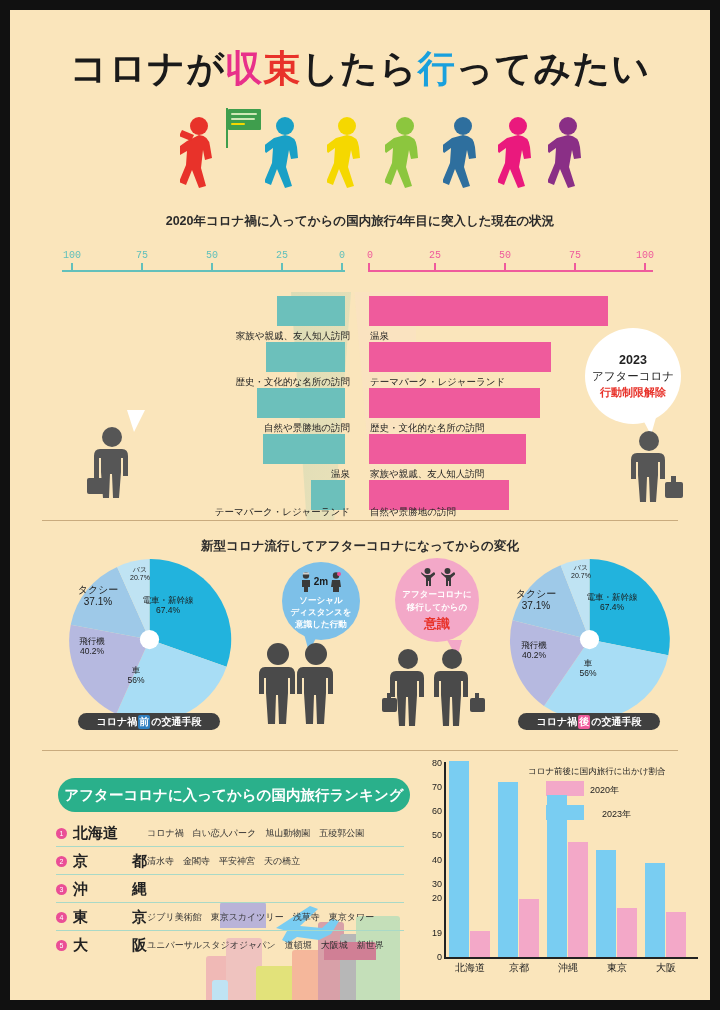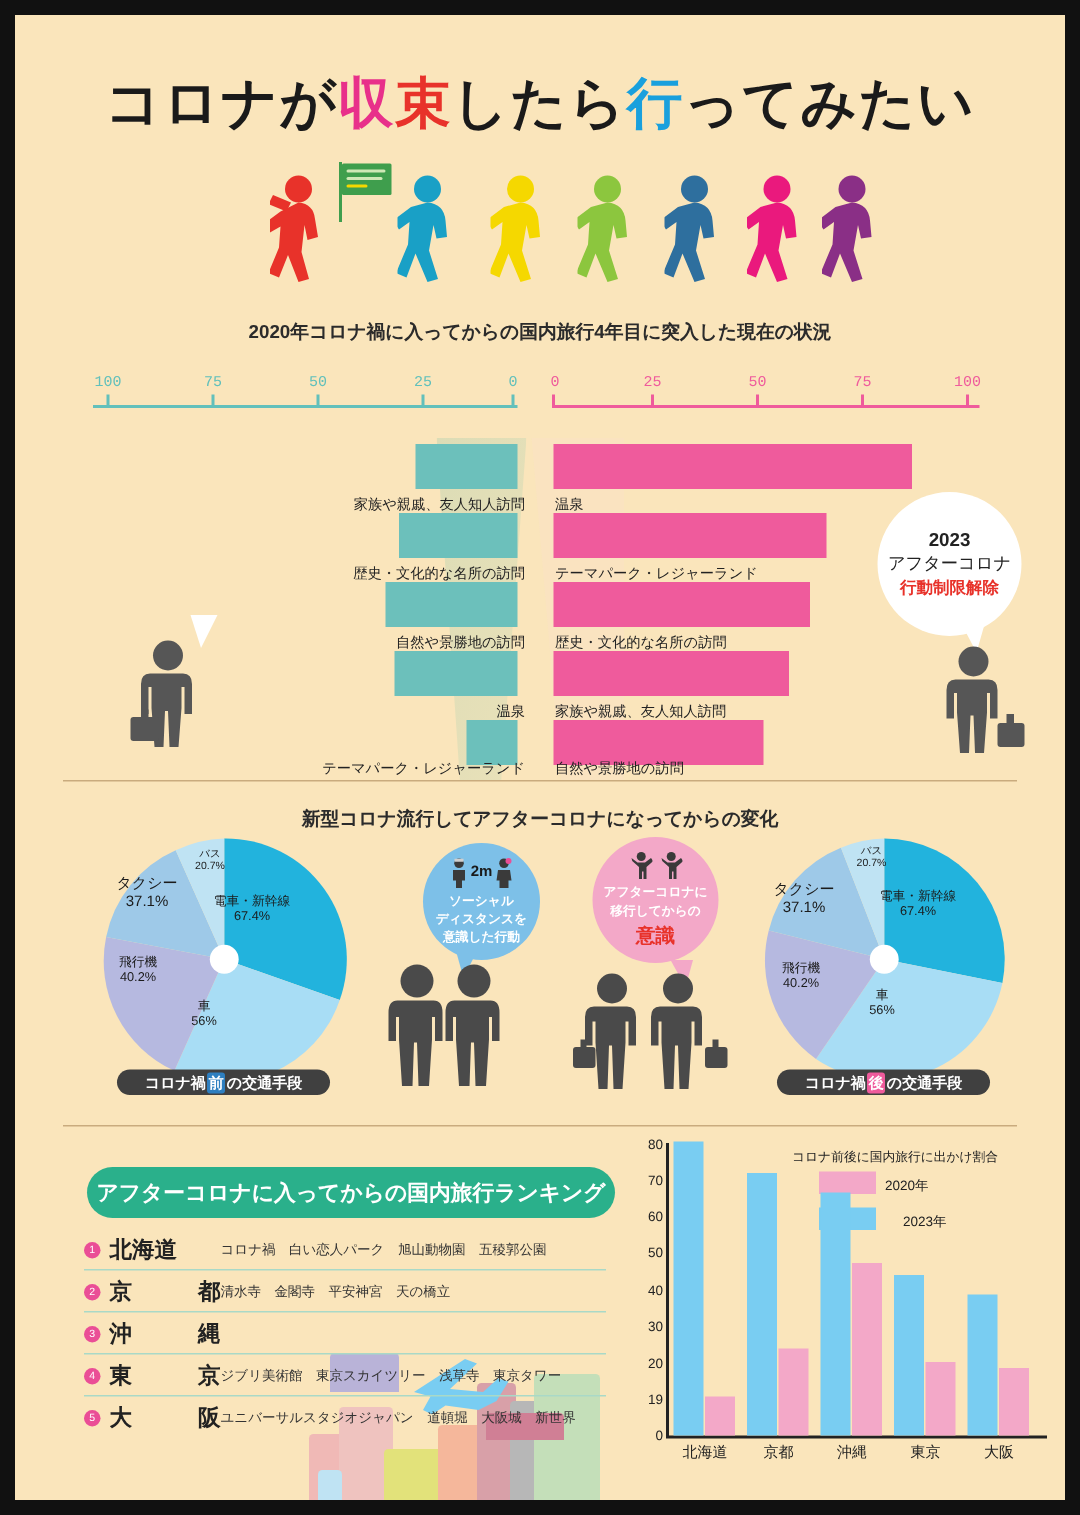--- a/index.html
+++ b/index.html
@@ -531,21 +531,21 @@
     <div class="yaxis"></div>
     <div class="xaxis"></div>
     <div class="ctitle" style="left:110px;top:4px;">コロナ前後に国内旅行に出かけ割合</div>
     <div class="lgbox" style="left:128px;top:19px;background:#f3a8c8;"></div>
     <div class="lgtxt" style="left:172px;top:22px;">2020年</div>
     <div class="lgbox" style="left:128px;top:43px;background:#79cdf2;"></div>
     <div class="lgtxt" style="left:184px;top:46px;">2023年</div>
 
     <div class="yt" style="top:195px">0</div>
     <div class="yt" style="top:171px">19</div>
-    <div class="yt" style="top:147px">20</div>
+    <div class="yt" style="top:136px">20</div>
     <div class="yt" style="top:122px">30</div>
     <div class="yt" style="top:98px">40</div>
     <div class="yt" style="top:73px">50</div>
     <div class="yt" style="top:49px">60</div>
     <div class="yt" style="top:25px">70</div>
     <div class="yt" style="top:1px">80</div>
 
     <div class="bar" style="left:31px;width:20px;height:196px;background:#79cdf2;"></div>
     <div class="bar" style="left:52px;width:20px;height:26px;background:#f3a8c8;"></div>
     <div class="bar" style="left:80px;width:20px;height:175px;background:#79cdf2;"></div>

